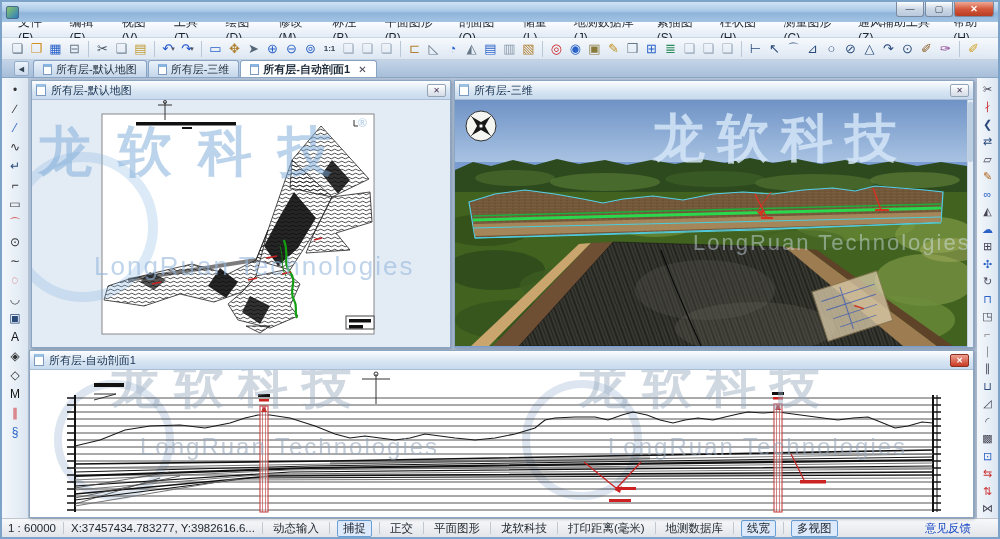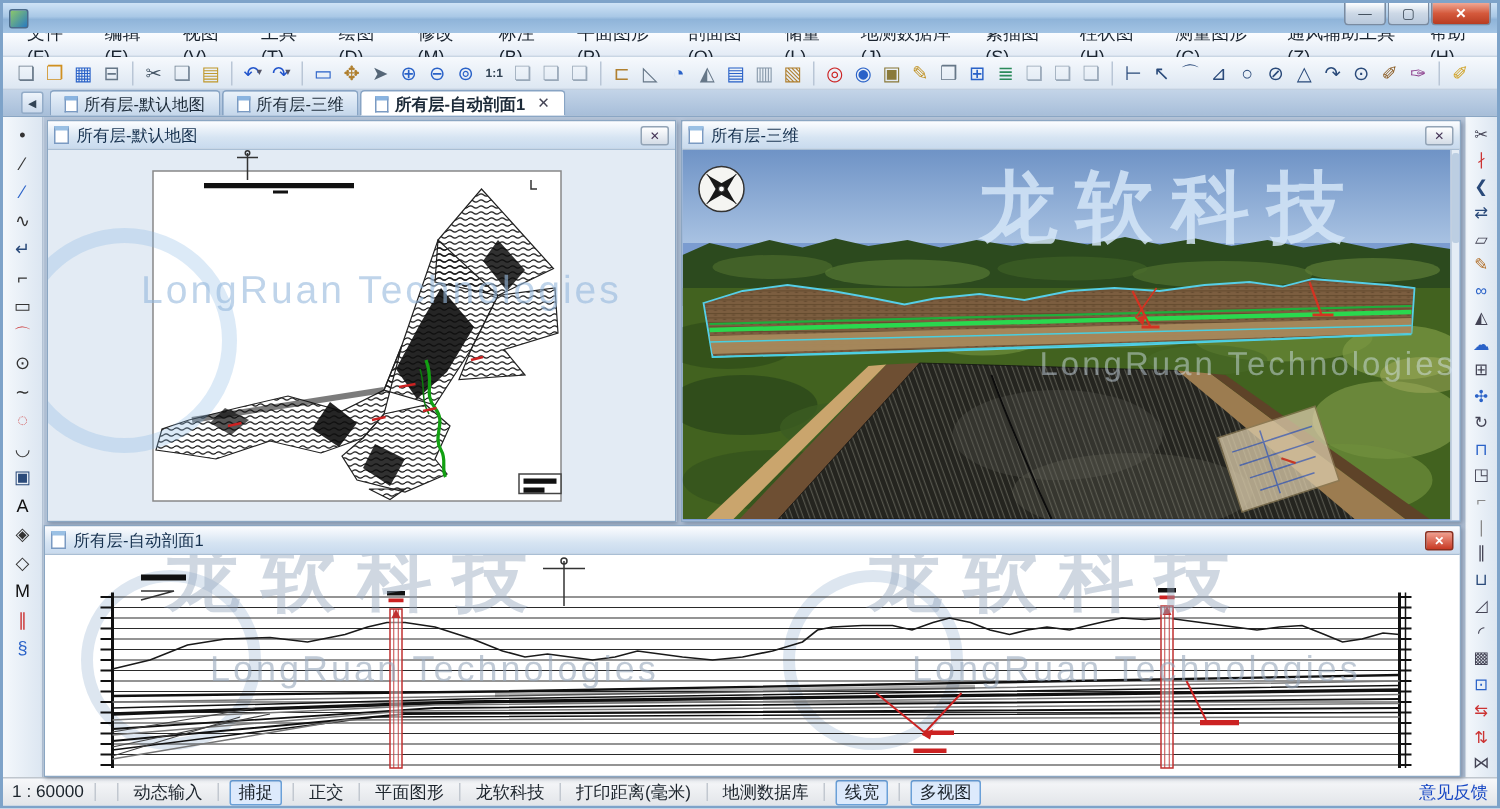--- a/index.html
+++ b/index.html
@@ -78,21 +78,21 @@
   .sec-wm2{left:548px;top:-18px;}
   .dragon{position:absolute;border-radius:50%;pointer-events:none;}
 
   
   .status-bar{height:19px;background:linear-gradient(#f7f8fa,#e2e5e9);border-top:1px solid #bfc6cd;display:flex;align-items:center;font-size:11.5px;color:#1c242c;padding:0 6px;}
   .sb-sep{width:1px;height:12px;background:#c2c8d0;margin:0 7px;flex:none;}
   .sb-item{white-space:nowrap;}
   .sb-btn{white-space:nowrap;padding:0 3px;}
   .sb-btn.boxed{border:1px solid #6aa0d8;background:#ddeafc;border-radius:2px;padding:0 5px;}
   .sb-spacer{flex:1;}
-  .feedback{color:#1747c4;white-space:nowrap;margin-right:0;cursor:pointer;}
+  .feedback{color:#1747c4;white-space:nowrap;margin-right:21px;cursor:pointer;}
 </style>
 </head>
 <body>
 
 <div class="app-frame">
 
   <div class="title-bar">
     <span class="app-icon"></span>
     <div class="win-controls">
       <div class="wc">—</div>
@@ -267,20 +267,21 @@
             <rect x="314" y="216" width="28" height="13" fill="#fff" stroke="#444"></rect>
             <rect x="317" y="219" width="22" height="3.5" fill="#111"></rect>
             <rect x="317" y="225" width="14" height="3.5" fill="#111"></rect>
             <g stroke="#333" stroke-width="1">
               <line x1="133" y1="2" x2="133" y2="20"></line>
                 <line x1="126" y1="5" x2="140" y2="5"></line>
               <circle cx="133" cy="2" r="1.5" fill="none"></circle>
             </g>
           </svg>
           <div class="wm map-wm">
+            <div class="wm-cn"><span>龙软科技</span><span class="wm-reg">®</span></div>
             <div class="wm-en">LongRuan Technologies</div>
           </div>
         </div>
       </div>
 
       <div class="win" id="win-3d">
         <div class="win-title">
           <span class="doc-ico"></span>
           <span class="win-title-text">所有层-三维</span>
           <span class="win-close">✕</span>
@@ -483,20 +484,21 @@
         <span class="vbtn" style="color: rgb(42, 98, 200);">⊡</span>
         <span class="vbtn" style="color: rgb(204, 51, 51);">⇆</span>
         <span class="vbtn" style="color: rgb(204, 51, 51);">⇅</span>
         <span class="vbtn" style="color: rgb(68, 68, 85);">⋈</span>
       </div>
   </div>
 
   <div class="status-bar">
     <span class="sb-item">1 : 60000</span>
     <span class="sb-sep"></span>
+    <span class="sb-item">X:37457434.783277, Y:3982616.6...</span>
     <span class="sb-sep"></span>
     <span style="display:flex;align-items:center;" id="status-buttons">
         <span class="sb-btn">动态输入</span>
         <span class="sb-sep"></span>
         <span class="sb-btn boxed">捕捉</span>
         <span class="sb-sep"></span>
         <span class="sb-btn">正交</span>
         <span class="sb-sep"></span>
         <span class="sb-btn">平面图形</span>
         <span class="sb-sep"></span>

